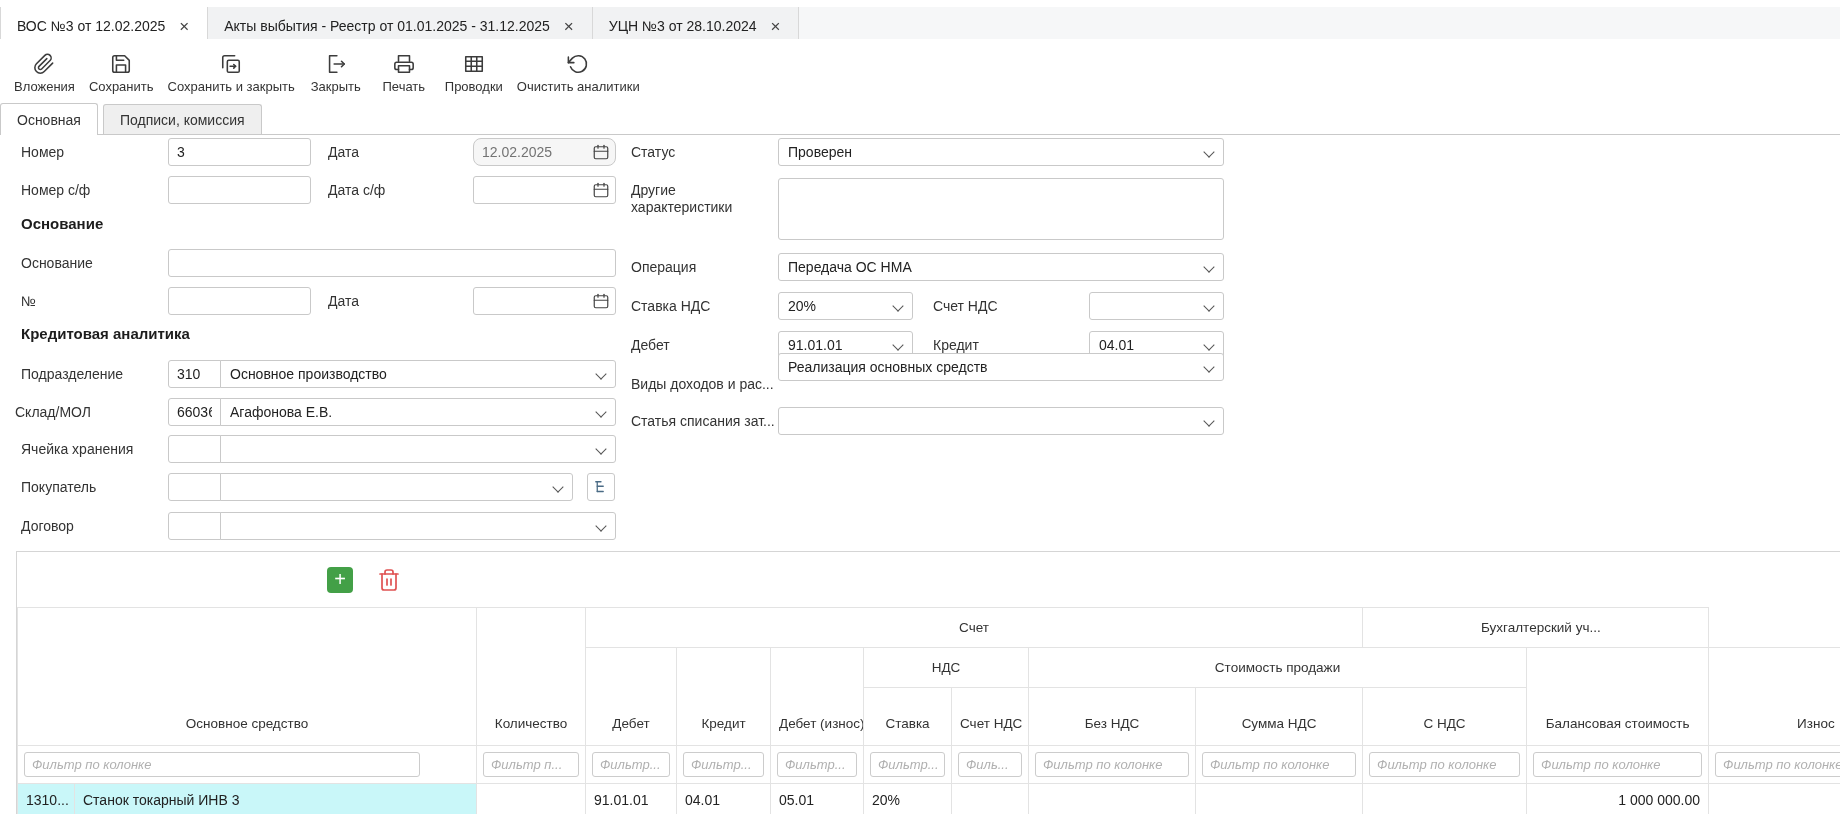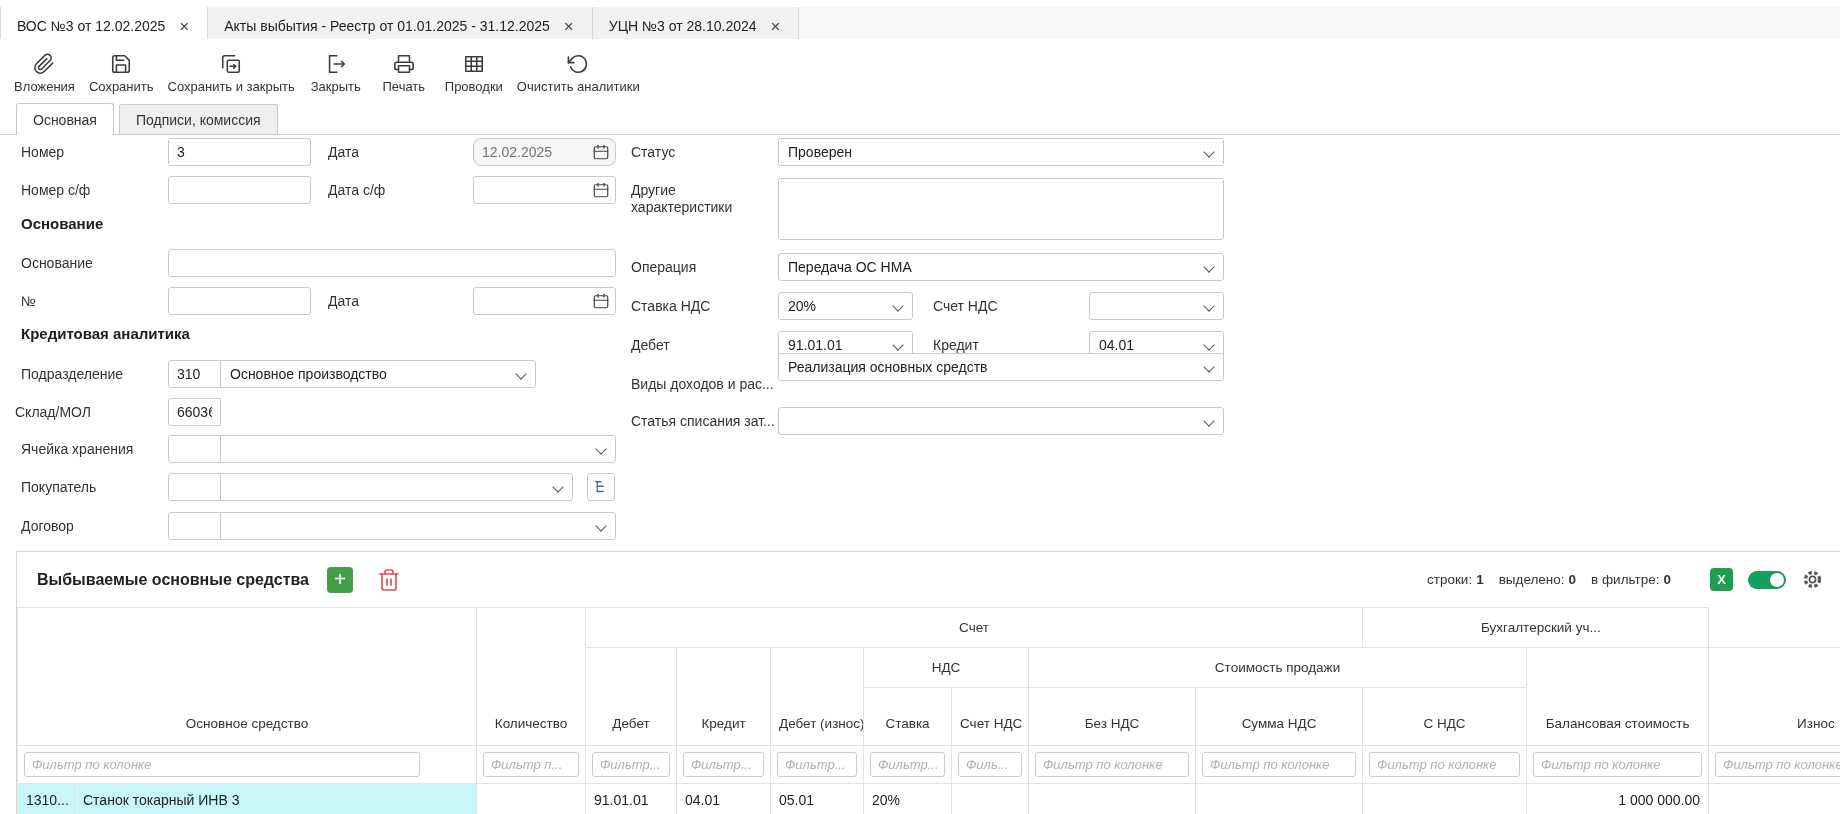--- a/index.html
+++ b/index.html
@@ -32,21 +32,21 @@
   .tgroup { display:flex; align-items:flex-start; gap:14px; padding:4px 14px 0; }
   .titem {
     display:flex; flex-direction:column; align-items:center; gap:4px;
     font-size:13px; color:#333; cursor:pointer; min-width:54px; text-align:center;
   }
   .titem svg { stroke:#3c3c3c; fill:none; stroke-width:1.7; stroke-linecap:round; stroke-linejoin:round; }
 
   
   #formtabs {
     position:absolute; top:103px; left:0; right:0; height:32px;
-    display:flex; align-items:flex-end; padding-left:16px;
+    display:flex; align-items:flex-end; padding-left:0;
     border-bottom:1px solid #c9c9c9; background:#fff;
   }
   .ftab {
     height:30px; padding:0 16px; display:flex; align-items:center; font-size:14px;
     border:1px solid #c9c9c9; border-bottom:none; border-radius:3px 3px 0 0;
     margin-right:5px; background:#efefef; color:#333; cursor:pointer;
   }
   .ftab.active { background:#fff; height:32px; margin-bottom:-1px; }
 
   
@@ -312,33 +312,37 @@
       <span class="chev"></span>
   </div>
   <div class="lbl" style="left:933px;top:196px">Кредит</div>
   <div class="sel" style="left:1089px;top:196px;width:135px">
     <span>04.01</span>
       <span class="chev"></span>
   </div>
 
   <div class="lbl" style="left:21px;top:225px">Подразделение</div>
   <input class="inp" style="left: 168px; top: 225px; width: 53px; border-top-right-radius: 0px; border-bottom-right-radius: 0px;" value="310">
-  <div class="sel" style="left:220px;top:225px;width:316px;border-top-left-radius:0;border-bottom-left-radius:0">
+  <div class="sel" style="left:220px;top:225px;width:396px;border-top-left-radius:0;border-bottom-left-radius:0">
     <span>Основное производство</span>
       <span class="chev"></span>
   </div>
 
   <div class="lbl" style="left:631px;top:235px">Виды доходов и рас...</div>
   <div class="sel" style="left:778px;top:218px;width:446px">
     <span>Реализация основных средств</span>
       <span class="chev"></span>
   </div>
 
   <div class="lbl" style="left:15px;top:263px">Склад/МОЛ</div>
   <input class="inp" style="left: 168px; top: 263px; width: 53px; border-top-right-radius: 0px; border-bottom-right-radius: 0px;" value="66036">
+  <div class="sel" style="left:220px;top:263px;width:396px;border-top-left-radius:0;border-bottom-left-radius:0">
+    <span>Агафонова Е.В.</span>
+      <span class="chev"></span>
+  </div>
 
   <div class="lbl" style="left:631px;top:272px">Статья списания зат...</div>
   <div class="sel" style="left:778px;top:272px;width:446px">
     <span></span>
       <span class="chev"></span>
   </div>
 
   <div class="lbl" style="left:21px;top:300px">Ячейка хранения</div>
   <input class="inp" style="left: 168px; top: 300px; width: 53px; border-top-right-radius: 0px; border-bottom-right-radius: 0px;" value="">
   <div class="sel" style="left:220px;top:300px;width:396px;border-top-left-radius:0;border-bottom-left-radius:0">
@@ -366,42 +370,28 @@
   <div class="lbl" style="left:21px;top:377px">Договор</div>
   <input class="inp" style="left: 168px; top: 377px; width: 53px; border-top-right-radius: 0px; border-bottom-right-radius: 0px;" value="">
   <div class="sel" style="left:220px;top:377px;width:396px;border-top-left-radius:0;border-bottom-left-radius:0">
     <span></span>
       <span class="chev"></span>
   </div>
 </div>
 
 <div id="grid-panel">
   <div id="panel-head">
-    <div id="grid-title">Выбываемые основные средства</div>
     <div class="btn-plus">+</div>
     <div class="btn-trash">
       <svg width="24" height="24" viewBox="0 0 24 24">
           <polyline points="3 6 5 6 21 6"></polyline>
           <path d="M19 6v14a2 2 0 0 1-2 2H7a2 2 0 0 1-2-2V6m3 0V4a2 2 0 0 1 2-2h4a2 2 0 0 1 2 2v2"></path>
           <path d="M10 11v6"></path>
           <path d="M14 11v6"></path>
         </svg>
-    </div>
-    <div id="head-right">
-      <span class="counter"><span>строки:</span><b>1</b></span>
-      <span class="counter"><span>выделено:</span><b>0</b></span>
-      <span class="counter"><span>в фильтре:</span><b>0</b></span>
-      <div class="btn-excel">X</div>
-      <div class="toggle"></div>
-      <div class="btn-gear">
-        <svg width="23" height="23" viewBox="0 0 24 24">
-            <circle cx="12" cy="12" r="3.2" stroke-width="1.8"></circle>
-            <circle cx="12" cy="12" r="7.3" stroke-width="3.4" stroke-dasharray="3.4 2.6"></circle>
-          </svg>
-      </div>
     </div>
   </div>
 
   <table class="grid">
     <colgroup>
       <col style="width:57px">
         <col style="width:402px">
         <col style="width:109px">
         <col style="width:91px">
       <col style="width:94px">

